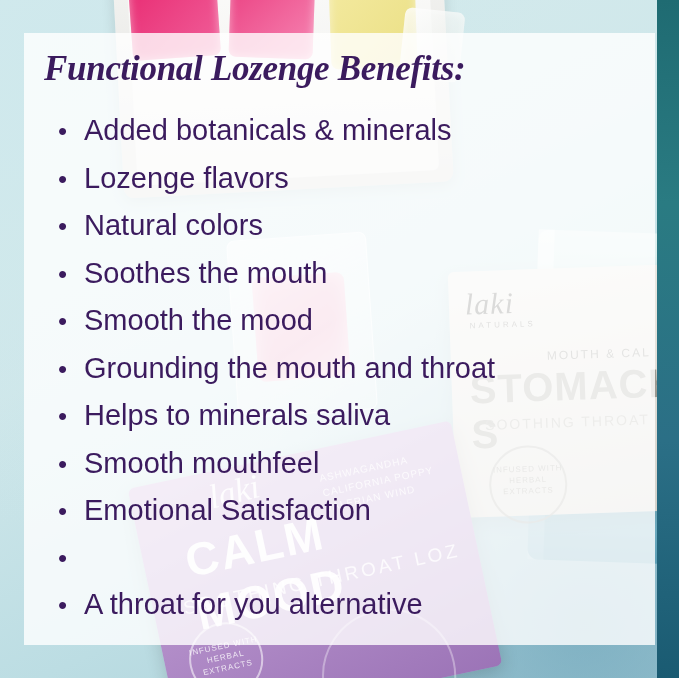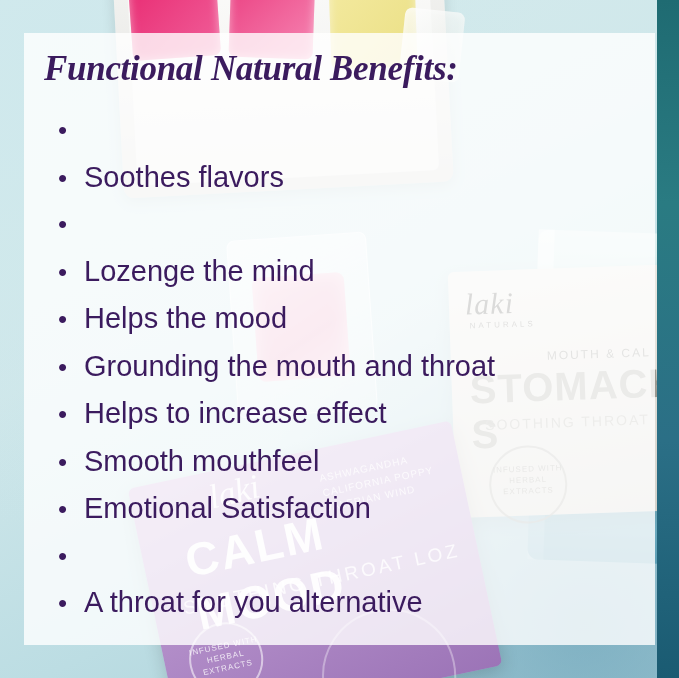--- a/index.html
+++ b/index.html
@@ -325,47 +325,49 @@
 WIND</div>
     <div class="pheadline">CALM MOOD</div>
     <div class="psub">SOOTHING THROAT LOZ</div>
     <div class="pseal">INFUSED WITH HERBAL EXTRACTS</div>
     <div class="pcircle"></div>
   </div>
 
   <div class="edge-strip"></div>
 
   <div class="card">
-    <div class="title">Functional Natural Benefits:</div>
+    <div class="title">Functional Lozenge Benefits:</div>
     <ul class="benefit-list">
         <li>
           <span class="bullet">•</span>
-        </li>
-        <li>
-          <span class="bullet">•</span>
-          <span>Soothes flavors</span>
-        </li>
-        <li>
-          <span class="bullet">•</span>
-        </li>
-        <li>
-          <span class="bullet">•</span>
-          <span>Lozenge the mind</span>
-        </li>
-        <li>
-          <span class="bullet">•</span>
-          <span>Helps the mood</span>
+          <span>Added botanicals &amp; minerals</span>
+        </li>
+        <li>
+          <span class="bullet">•</span>
+          <span>Lozenge flavors</span>
+        </li>
+        <li>
+          <span class="bullet">•</span>
+          <span>Natural colors</span>
+        </li>
+        <li>
+          <span class="bullet">•</span>
+          <span>Soothes the mouth</span>
+        </li>
+        <li>
+          <span class="bullet">•</span>
+          <span>Smooth the mood</span>
         </li>
         <li>
           <span class="bullet">•</span>
           <span>Grounding the mouth and throat</span>
         </li>
         <li>
           <span class="bullet">•</span>
-          <span>Helps to increase effect</span>
+          <span>Helps to minerals saliva</span>
         </li>
         <li>
           <span class="bullet">•</span>
           <span>Smooth mouthfeel</span>
         </li>
         <li>
           <span class="bullet">•</span>
           <span>Emotional Satisfaction</span>
         </li>
         <li>

